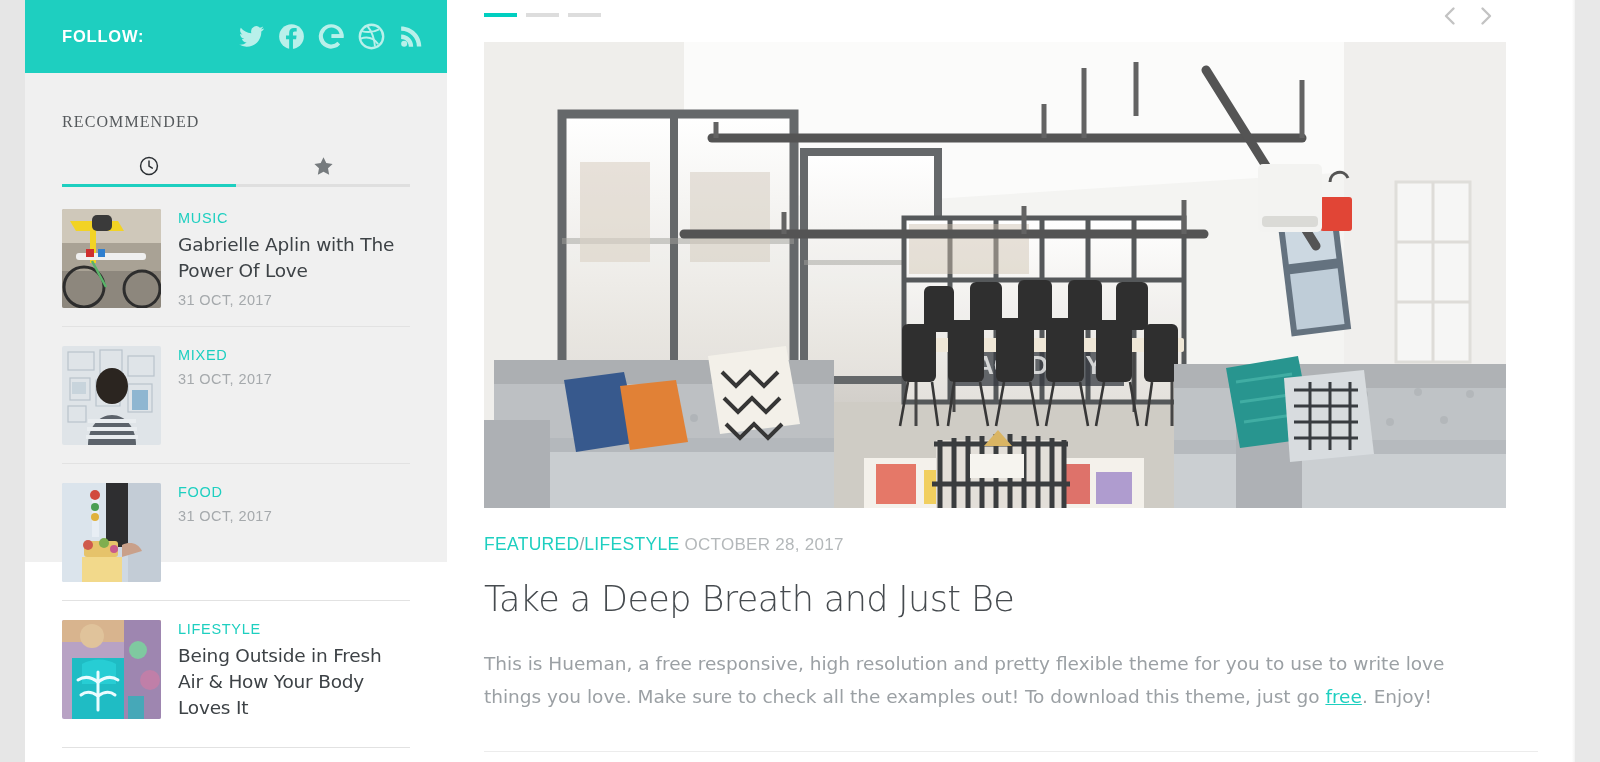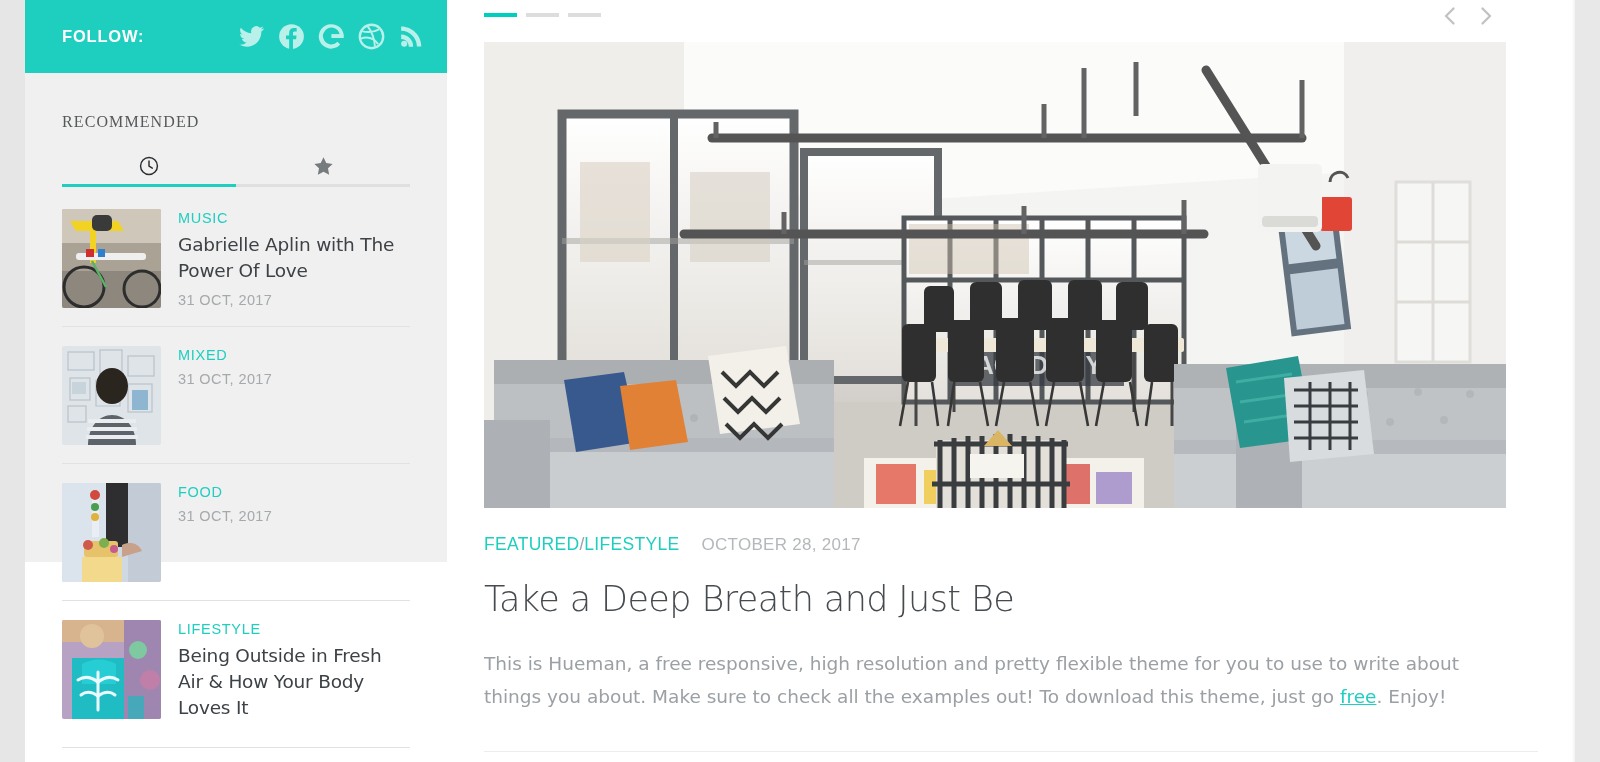--- a/index.html
+++ b/index.html
@@ -192,21 +192,21 @@
     font-size: 17.5px;
     letter-spacing: 0.3px;
     cursor: pointer;
     font-family: "Liberation Sans", sans-serif;
   }
   .meta-sep { color: #9aa0a4; font-size: 17.5px; }
   .meta-date {
     color: #b4b8ba;
     font-size: 17px;
     letter-spacing: 0.3px;
-    margin-left: 22px;
+    margin-left: 5px;
     font-family: "Liberation Sans", sans-serif;
   }
 
   .post-title {
     margin: 18px 37px 0 37px;
     font-size: 35px;
     line-height: 52px;
     font-weight: 300;
     color: #464b4f;
     letter-spacing: -0.6px;
@@ -617,21 +617,21 @@
     <div class="post-meta">
       <span class="meta-cat">FEATURED</span>
       <span class="meta-sep">/</span>
       <span class="meta-cat">LIFESTYLE</span>
       <span class="meta-date">OCTOBER 28, 2017</span>
     </div>
 
     <h1 class="post-title">Take a Deep Breath and Just Be</h1>
 
     <p class="post-excerpt">
-      <span>This is Hueman, a free responsive, high resolution and pretty flexible theme for you to use to write about things you about. Make sure to check all the examples out! To download this theme, just go </span><a>free</a><span>. Enjoy!</span>
+      <span>This is Hueman, a free responsive, high resolution and pretty flexible theme for you to use to write love things you love. Make sure to check all the examples out! To download this theme, just go </span><a>free</a><span>. Enjoy!</span>
     </p>
 
     <div class="bottom-rule"></div>
   </main>
 
   <div class="right-gutter-inner"></div>
   <div class="right-gutter"></div>
 
 </div>
 

